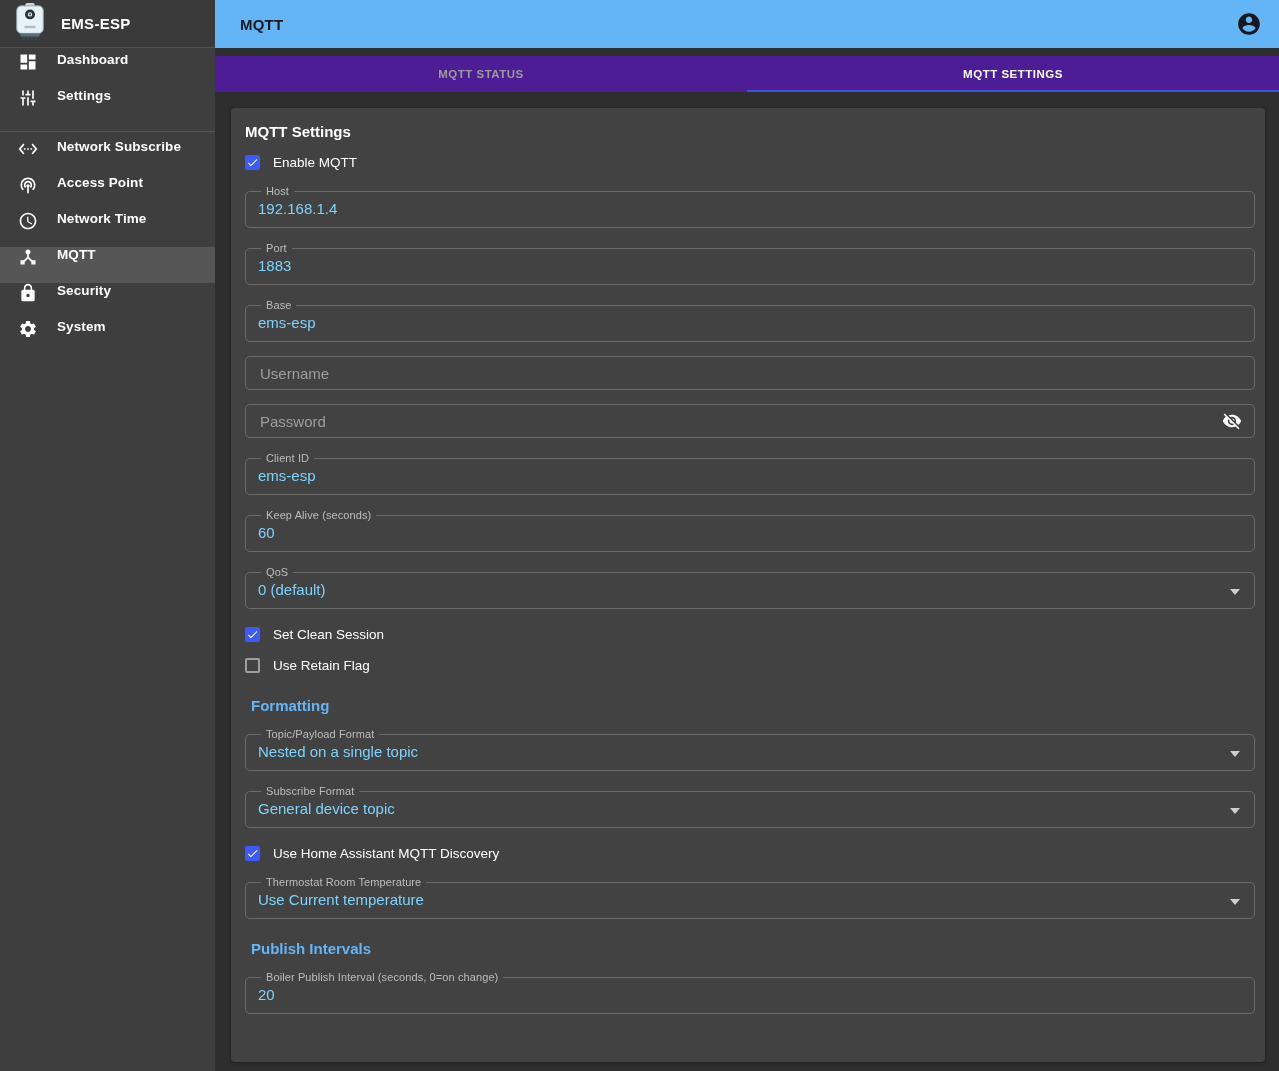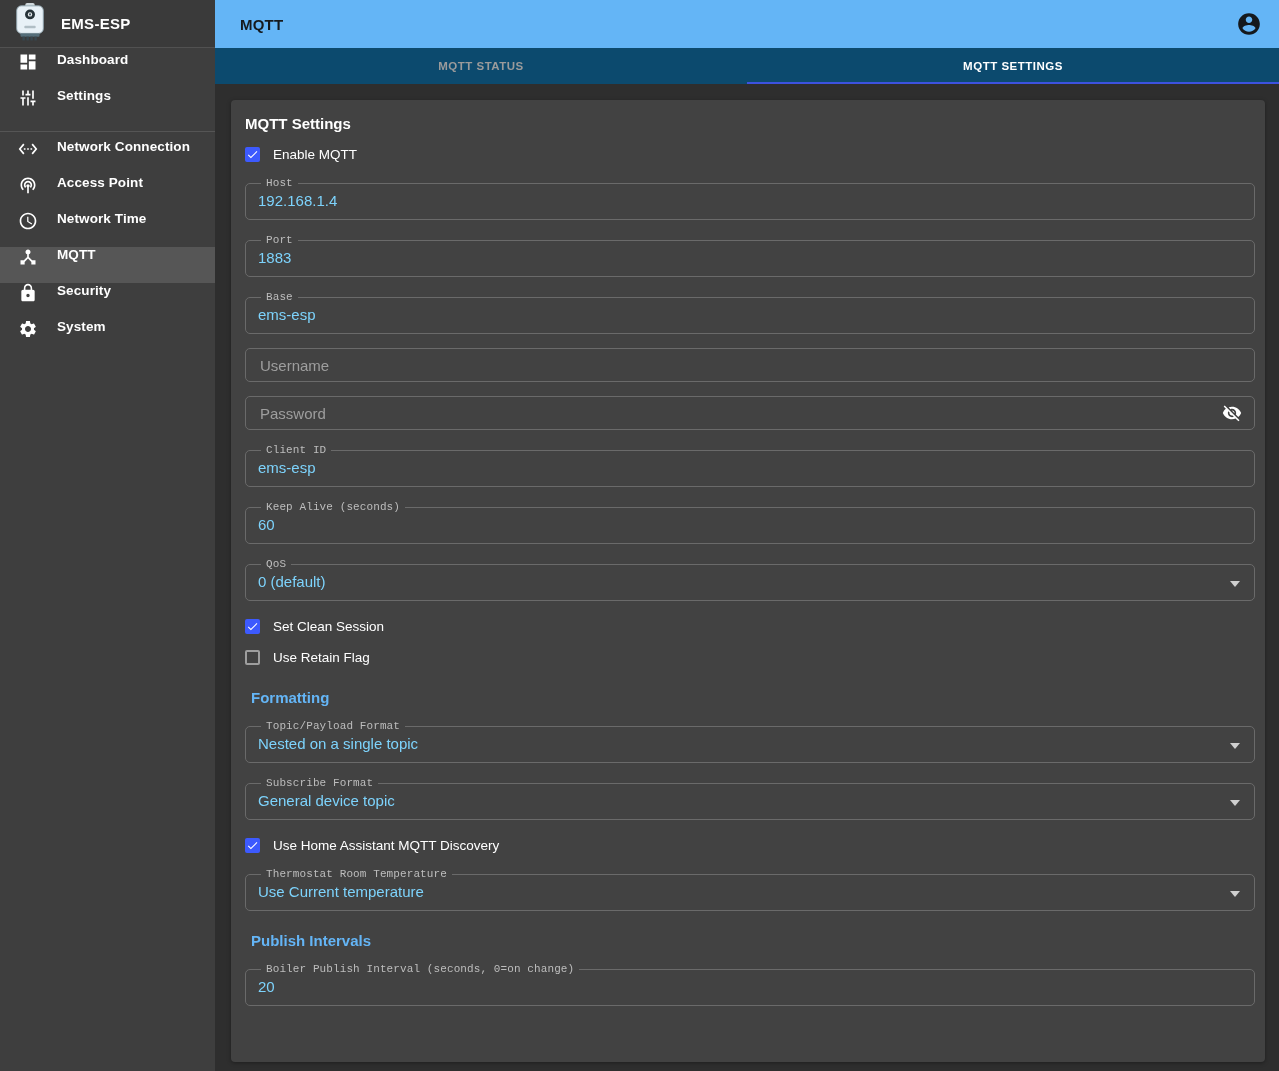--- a/index.html
+++ b/index.html
@@ -34,21 +34,21 @@
   
   .main { flex:1; display:flex; flex-direction:column; min-width:0; }
   .appbar {
     height:48px; min-height:48px; background:#64b5f6;
     display:flex; align-items:center; padding:0 16px 0 25px;
   }
   .appbar-title { color:#15191d; font-size:15px; font-weight:bold; letter-spacing:.2px; flex:1; }
   .account-btn { width:28px; height:28px; border:none; background:transparent; padding:0; cursor:pointer; display:flex; align-items:center; justify-content:center; }
   .account-btn svg { width:26px; height:26px; fill:#15191d; }
 
-  .tabbar { height:36px; min-height:36px; background:#0c4a6e; display:flex; position:relative; }
+  .tabbar { height:36px; min-height:36px; background:#4c1d95; display:flex; position:relative;margin-top:8px; }
   .tab {
     flex:1; display:flex; align-items:center; justify-content:center;
     font-size:11.5px; font-weight:bold; letter-spacing:.5px; cursor:pointer;
     text-transform:uppercase;
   }
   .tab.inactive { color:#9b9b9b; }
   .tab.active { color:#ffffff; }
   .tab-indicator { position:absolute; left:50%; right:0; bottom:0; height:2px; background:#3d52e0; }
 
   
@@ -71,21 +71,21 @@
   .cb.checked svg { width:13px; height:13px; fill:#fff; }
   .cb.unchecked { background:transparent; border:2px solid #9e9e9e; }
   .cbl { color:#fff; font-size:13.5px; }
 
   
   .tf { position:relative; margin-bottom:14px; }
   .tf fieldset {
     border:1px solid #6a6a6a; border-radius:5px; margin:0;
     padding:0 12px 9px 12px; min-width:0;
   }
-  .tf legend { font-size:11px; line-height:12px; color:#bdbdbd; padding:0 5px; margin-left:3px; letter-spacing:.1px;font-family:Liberation Mono, monospace; }
+  .tf legend { font-size:11px; line-height:12px; color:#bdbdbd; padding:0 5px; margin-left:3px; letter-spacing:.1px; }
   .tf .val { font-size:15px; color:#7dd3fc; margin-top:2px; line-height:19px; white-space:nowrap; }
 
   .tf-empty {
     height:34px; border:1px solid #6a6a6a; border-radius:5px;
     display:flex; align-items:center; padding:0 14px;
     margin:6px 0 14px 0; position:relative;
   }
   .tf-empty .ph { color:#9e9e9e; font-size:15px; }
 
   .caret {
@@ -145,21 +145,21 @@
     </div>
 
     <div class="divider"></div>
 
     <div class="nav-item">
       <span class="nav-icon">
         <svg viewBox="0 0 24 24">
             <path d="M7.77 6.76 6.23 5.48.82 12l5.41 6.52 1.54-1.28L3.42 12l4.35-5.24zM7 13h2v-2H7v2zm10-2h-2v2h2v-2zm-6 2h2v-2h-2v2zm6.77-7.52-1.54 1.28L20.58 12l-4.35 5.24 1.54 1.28L23.18 12l-5.41-6.52z"></path>
           </svg>
       </span>
-      <span class="nav-label">Network Connection</span>
+      <span class="nav-label">Network Subscribe</span>
     </div>
     <div class="nav-item">
       <span class="nav-icon">
         <svg viewBox="0 0 24 24">
             <path d="M12 11c-1.1 0-2 .9-2 2 0 .74.4 1.38 1 1.72V22h2v-7.28c.6-.35 1-.98 1-1.72 0-1.1-.9-2-2-2zm0-8C7.03 3 3 7.03 3 12c0 2.49 1.01 4.75 2.64 6.39l1.42-1.42C5.79 15.7 5 13.94 5 12c0-3.87 3.13-7 7-7s7 3.13 7 7c0 1.94-.79 3.7-2.07 4.97l1.42 1.42C20 16.75 21 14.49 21 12c0-4.97-4.03-9-9-9zm0 4c-2.76 0-5 2.24-5 5 0 1.38.56 2.63 1.46 3.54l1.42-1.42C9.34 13.6 9 12.84 9 12c0-1.65 1.35-3 3-3s3 1.35 3 3c0 .84-.34 1.6-.88 2.12l1.42 1.42C16.44 14.63 17 13.38 17 12c0-2.76-2.24-5-5-5z"></path>
           </svg>
       </span>
       <span class="nav-label">Access Point</span>
     </div>
     <div class="nav-item">

